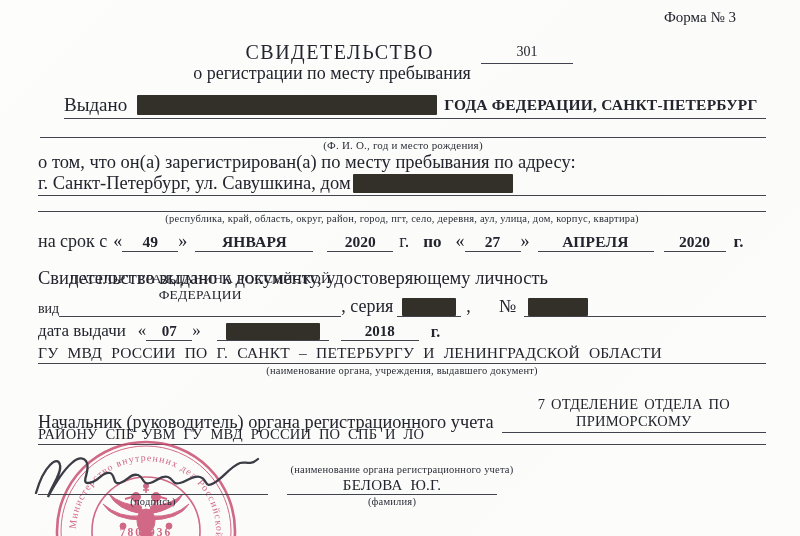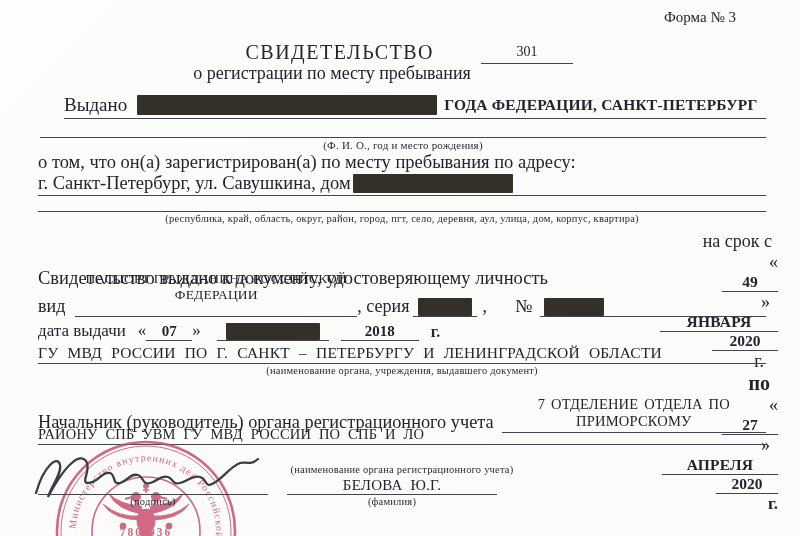--- a/index.html
+++ b/index.html
@@ -43,41 +43,41 @@
   <div class="abs cap" style="top:139px; left:40px; width:726px;">(Ф. И. О., год и место рождения)</div>
 
   <div class="abs t18" style="top:152px; left:38px;">о том, что он(а) зарегистрирован(а) по месту пребывания по адресу:</div>
   <div class="abs row u" style="top:172px; left:38px; width:728px; height:23px; align-items:center;">
     <span class="t18">г. Санкт-Петербург, ул. Савушкина, дом</span>
     <span class="redact" style="width:160px; height:19px; margin-left:2px;"></span>
   </div>
   <div class="abs hr" style="top:211px; left:38px; width:728px;"></div>
   <div class="abs cap cap-sm" style="top:213px; left:38px; width:728px;">(республика, край, область, округ, район, город, пгт, село, деревня, аул, улица, дом, корпус, квартира)</div>
 
-  <div class="abs row" style="top:231px; left:46px; width:732px; font-size:18px;flex-direction:column;">
+  <div class="abs row" style="top:231px; left:38px; width:732px; font-size:18px;">
     <span style="margin-right:6px;">на срок с</span>
     <span>«</span>
     <span class="cell b" style="width:56px; font-size:15.5px;">49</span>
     <span style="margin-right:8px;">»</span>
     <span class="cell b caps" style="width:118px; font-size:15.5px;">ЯНВАРЯ</span>
     <span class="cell b" style="width:66px; font-size:15.5px; margin-left:14px;">2020</span>
     <span style="margin-left:6px; margin-right:14px;">г.</span>
-    <span class="b" style="margin-right:8px; font-size:20px;">по</span>
+    <span class="b" style="margin-right:14px; font-size:17px;">по</span>
     <span>«</span>
     <span class="cell b" style="width:56px; font-size:15.5px;">27</span>
     <span style="margin-right:8px;">»</span>
     <span class="cell b caps" style="width:116px; font-size:15.5px;">АПРЕЛЯ</span>
     <span class="cell b" style="width:62px; font-size:15.5px; margin-left:10px;">2020</span>
     <span class="b" style="margin-left:8px; font-size:17px;">г.</span>
   </div>
 
   <div class="abs t18" style="top:268px; left:38px;">Свидетельство выдано к документу, удостоверяющему личность</div>
 
   <div class="abs row" style="top:292px; left:38px; width:728px; height:25px;">
-    <span style="font-size:18px; margin-right:10px;">вид</span>
+    <span style="font-size:14px; ">вид</span>
     <span class="cell caps" style="width:282px; font-size:13.5px; padding-bottom:13px;">ПАСПОРТ ГРАЖДАНИНА РОССИЙСКОЙ ФЕДЕРАЦИИ</span>
     <span style="font-size:18px; margin-right:4px;">, серия</span>
     <span class="cell" style="width:64px;"><span class="redact" style="width:54px; height:18px;"></span></span>
     <span style="font-size:18px; margin-left:5px;">,</span>
     <span style="width:28px;"></span>
     <span style="font-size:18px; margin-right:8px;">№</span>
     <span class="cell" style="flex:1; text-align:left;"><span class="redact" style="width:60px; height:18px; margin-left:4px;"></span></span>
   </div>
 
   <div class="abs row t17" style="top:320px; left:38px;">

